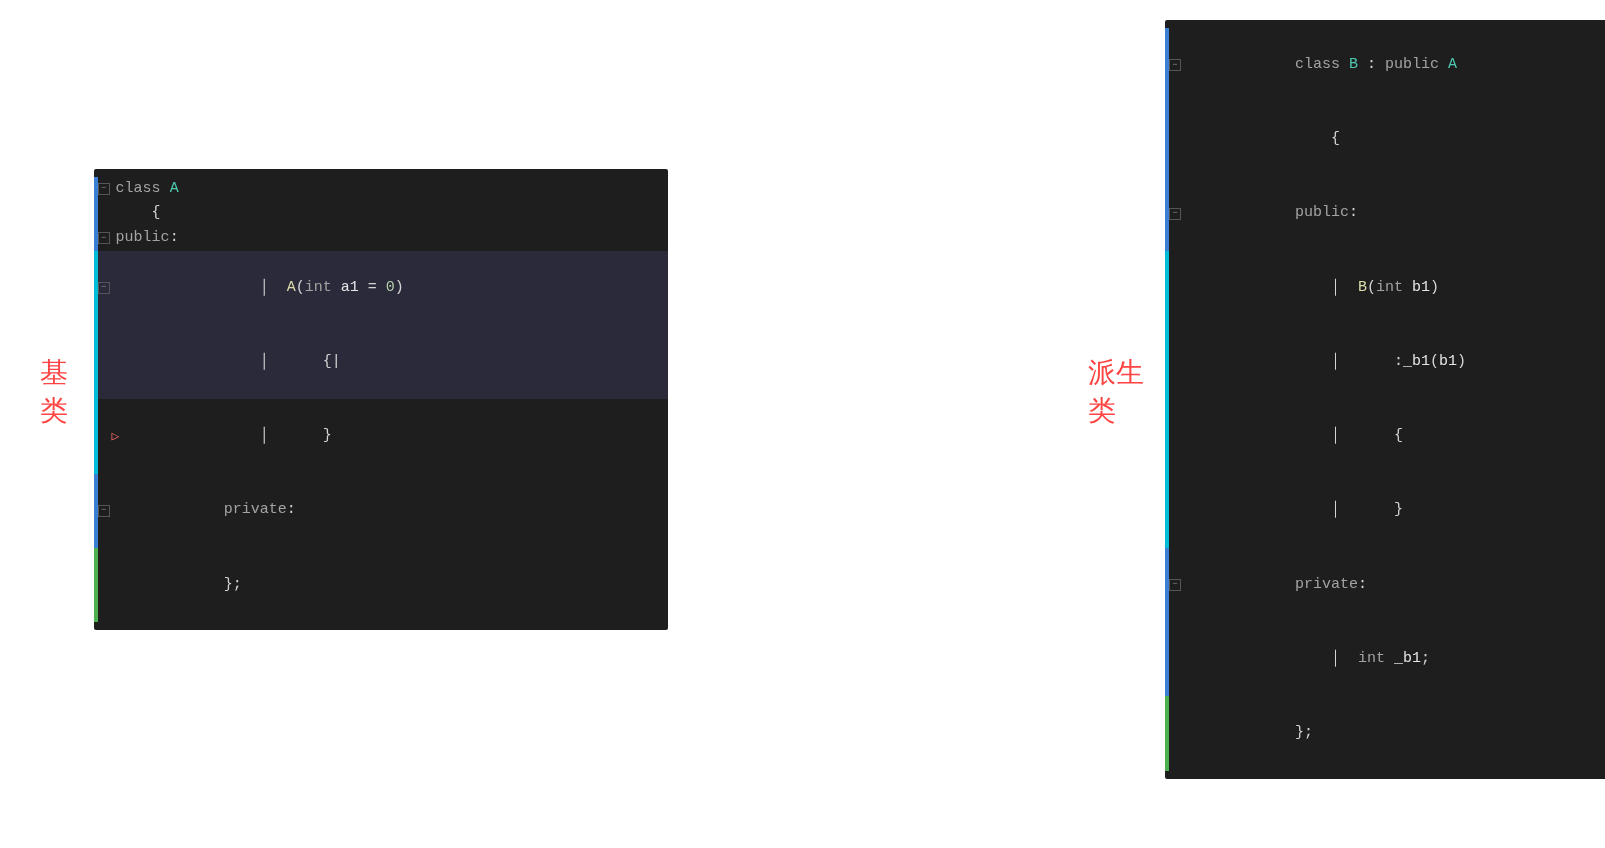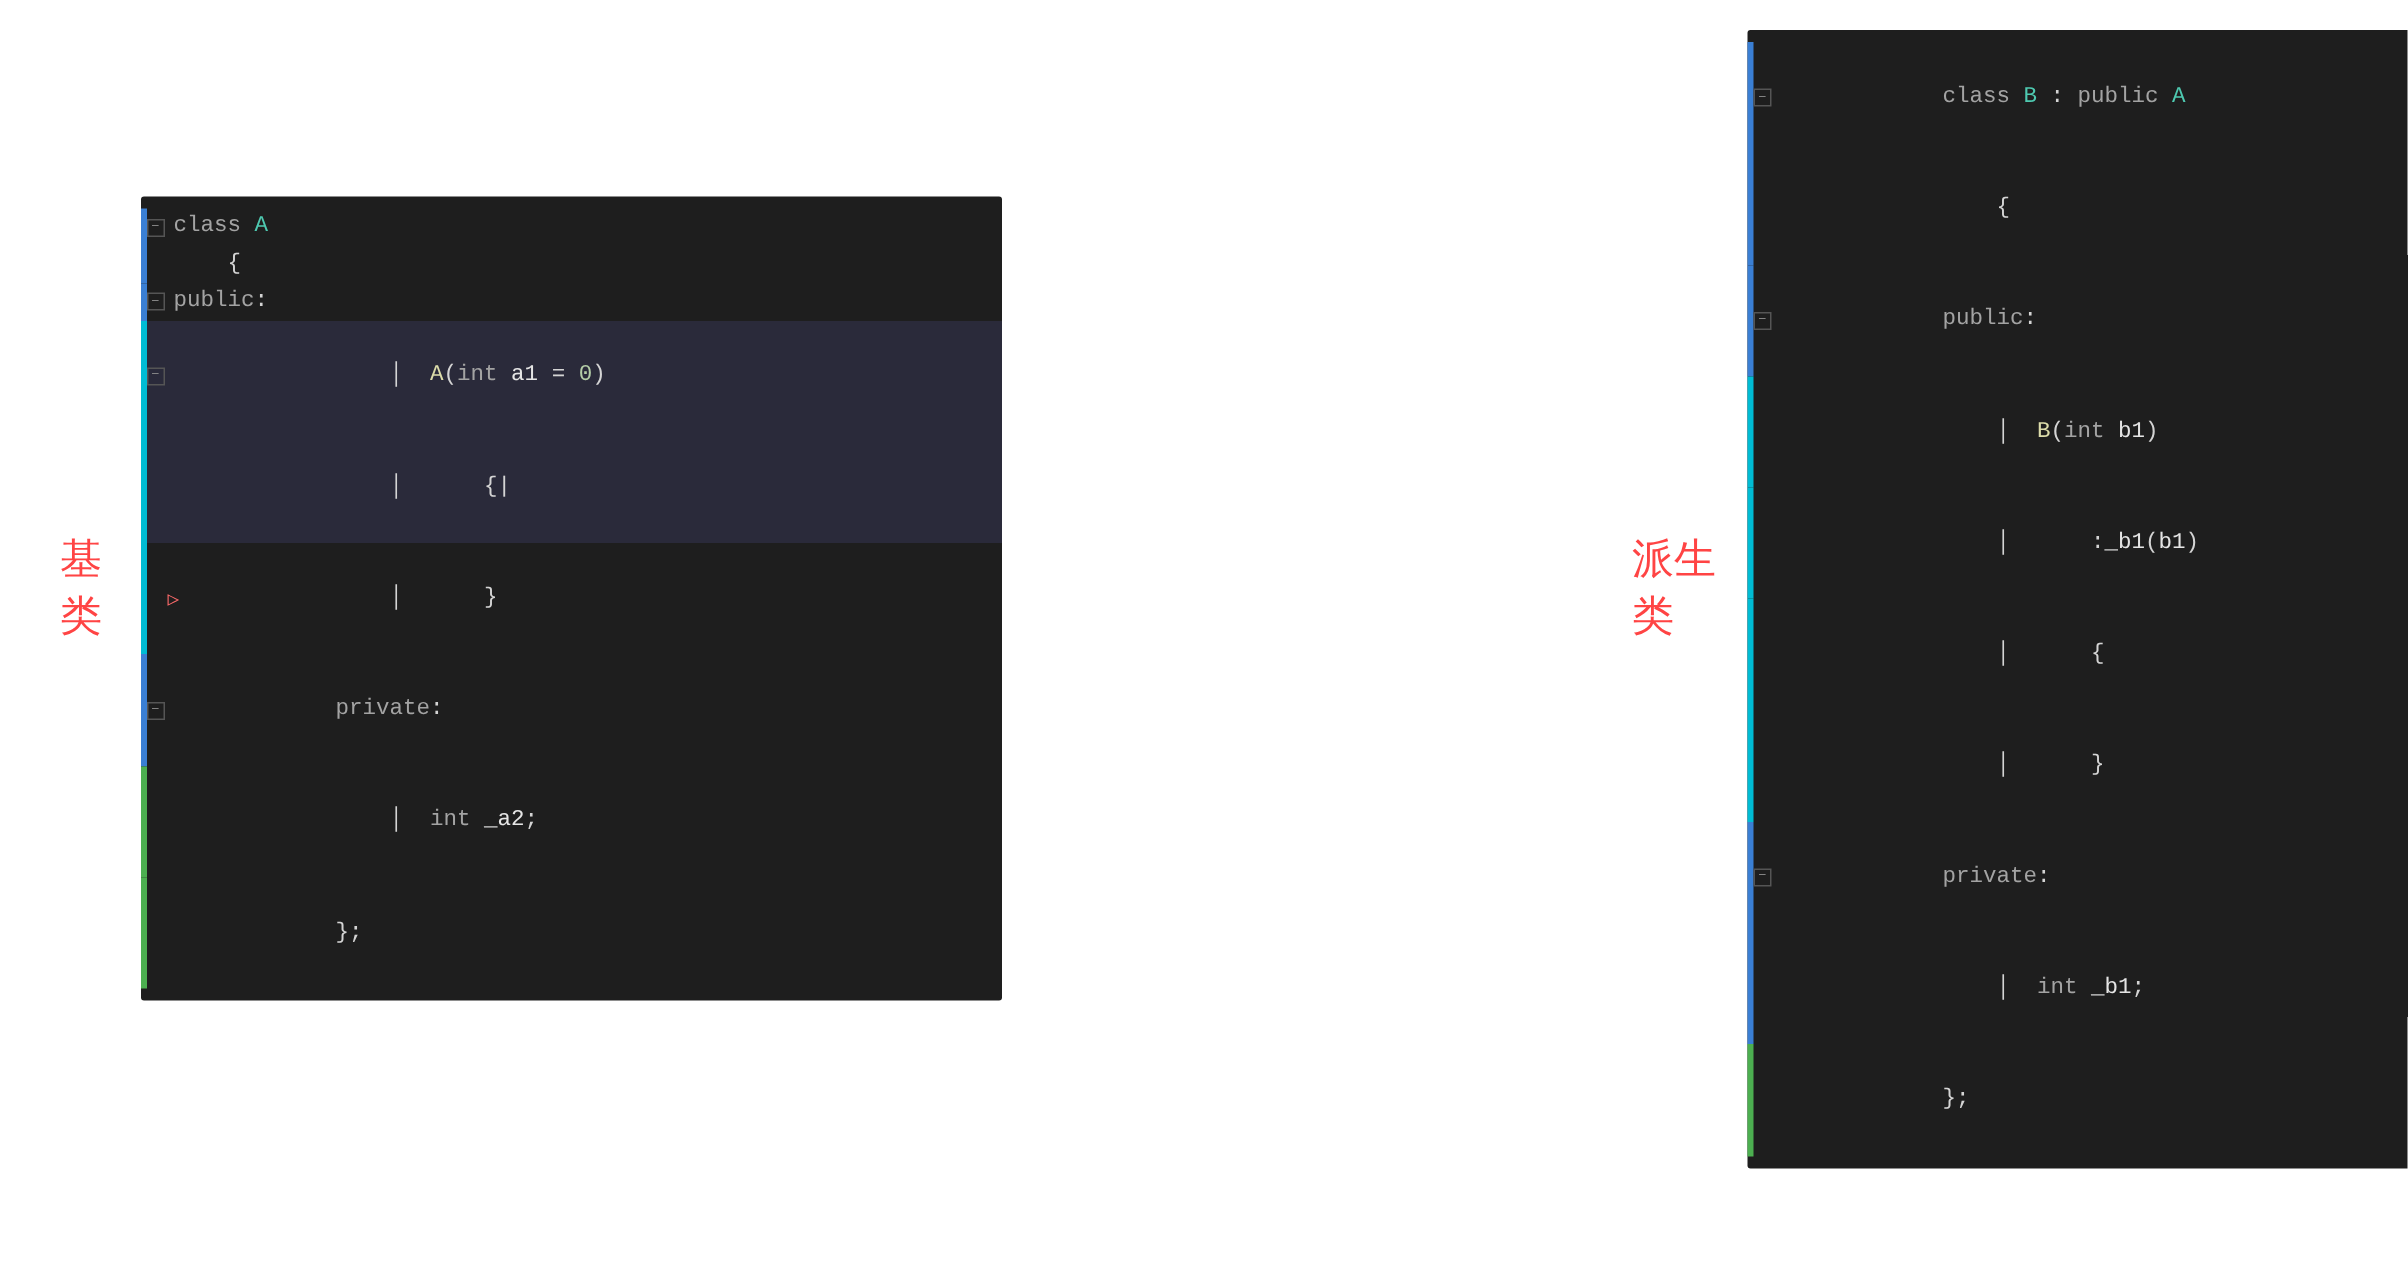--- a/index.html
+++ b/index.html
@@ -165,27 +165,20 @@
 
         <div class="line">
           <div class="left-strip strip-blue"></div>
           <div class="fold-indicator">−</div>
           <span class="line-content">
             <span class="kw">private</span><span class="plain">:</span>
           </span>
         </div>
 
 
-        <div class="line">
-          <div class="left-strip strip-green"></div>
-          <div style="width:14px;flex-shrink:0"></div>
-          <span class="line-content">
-            <span class="plain">&nbsp;&nbsp;&nbsp;&nbsp;</span><span class="plain">│&nbsp;&nbsp;</span><span class="kw">int</span> <span class="member">_a2</span><span class="plain">;</span>
-          </span>
-        </div>
 
         <div class="line">
           <div class="left-strip strip-green"></div>
           <div style="width:14px;flex-shrink:0"></div>
           <span class="line-content">
             <span class="plain">};</span>
           </span>
         </div>
 
       </div>

